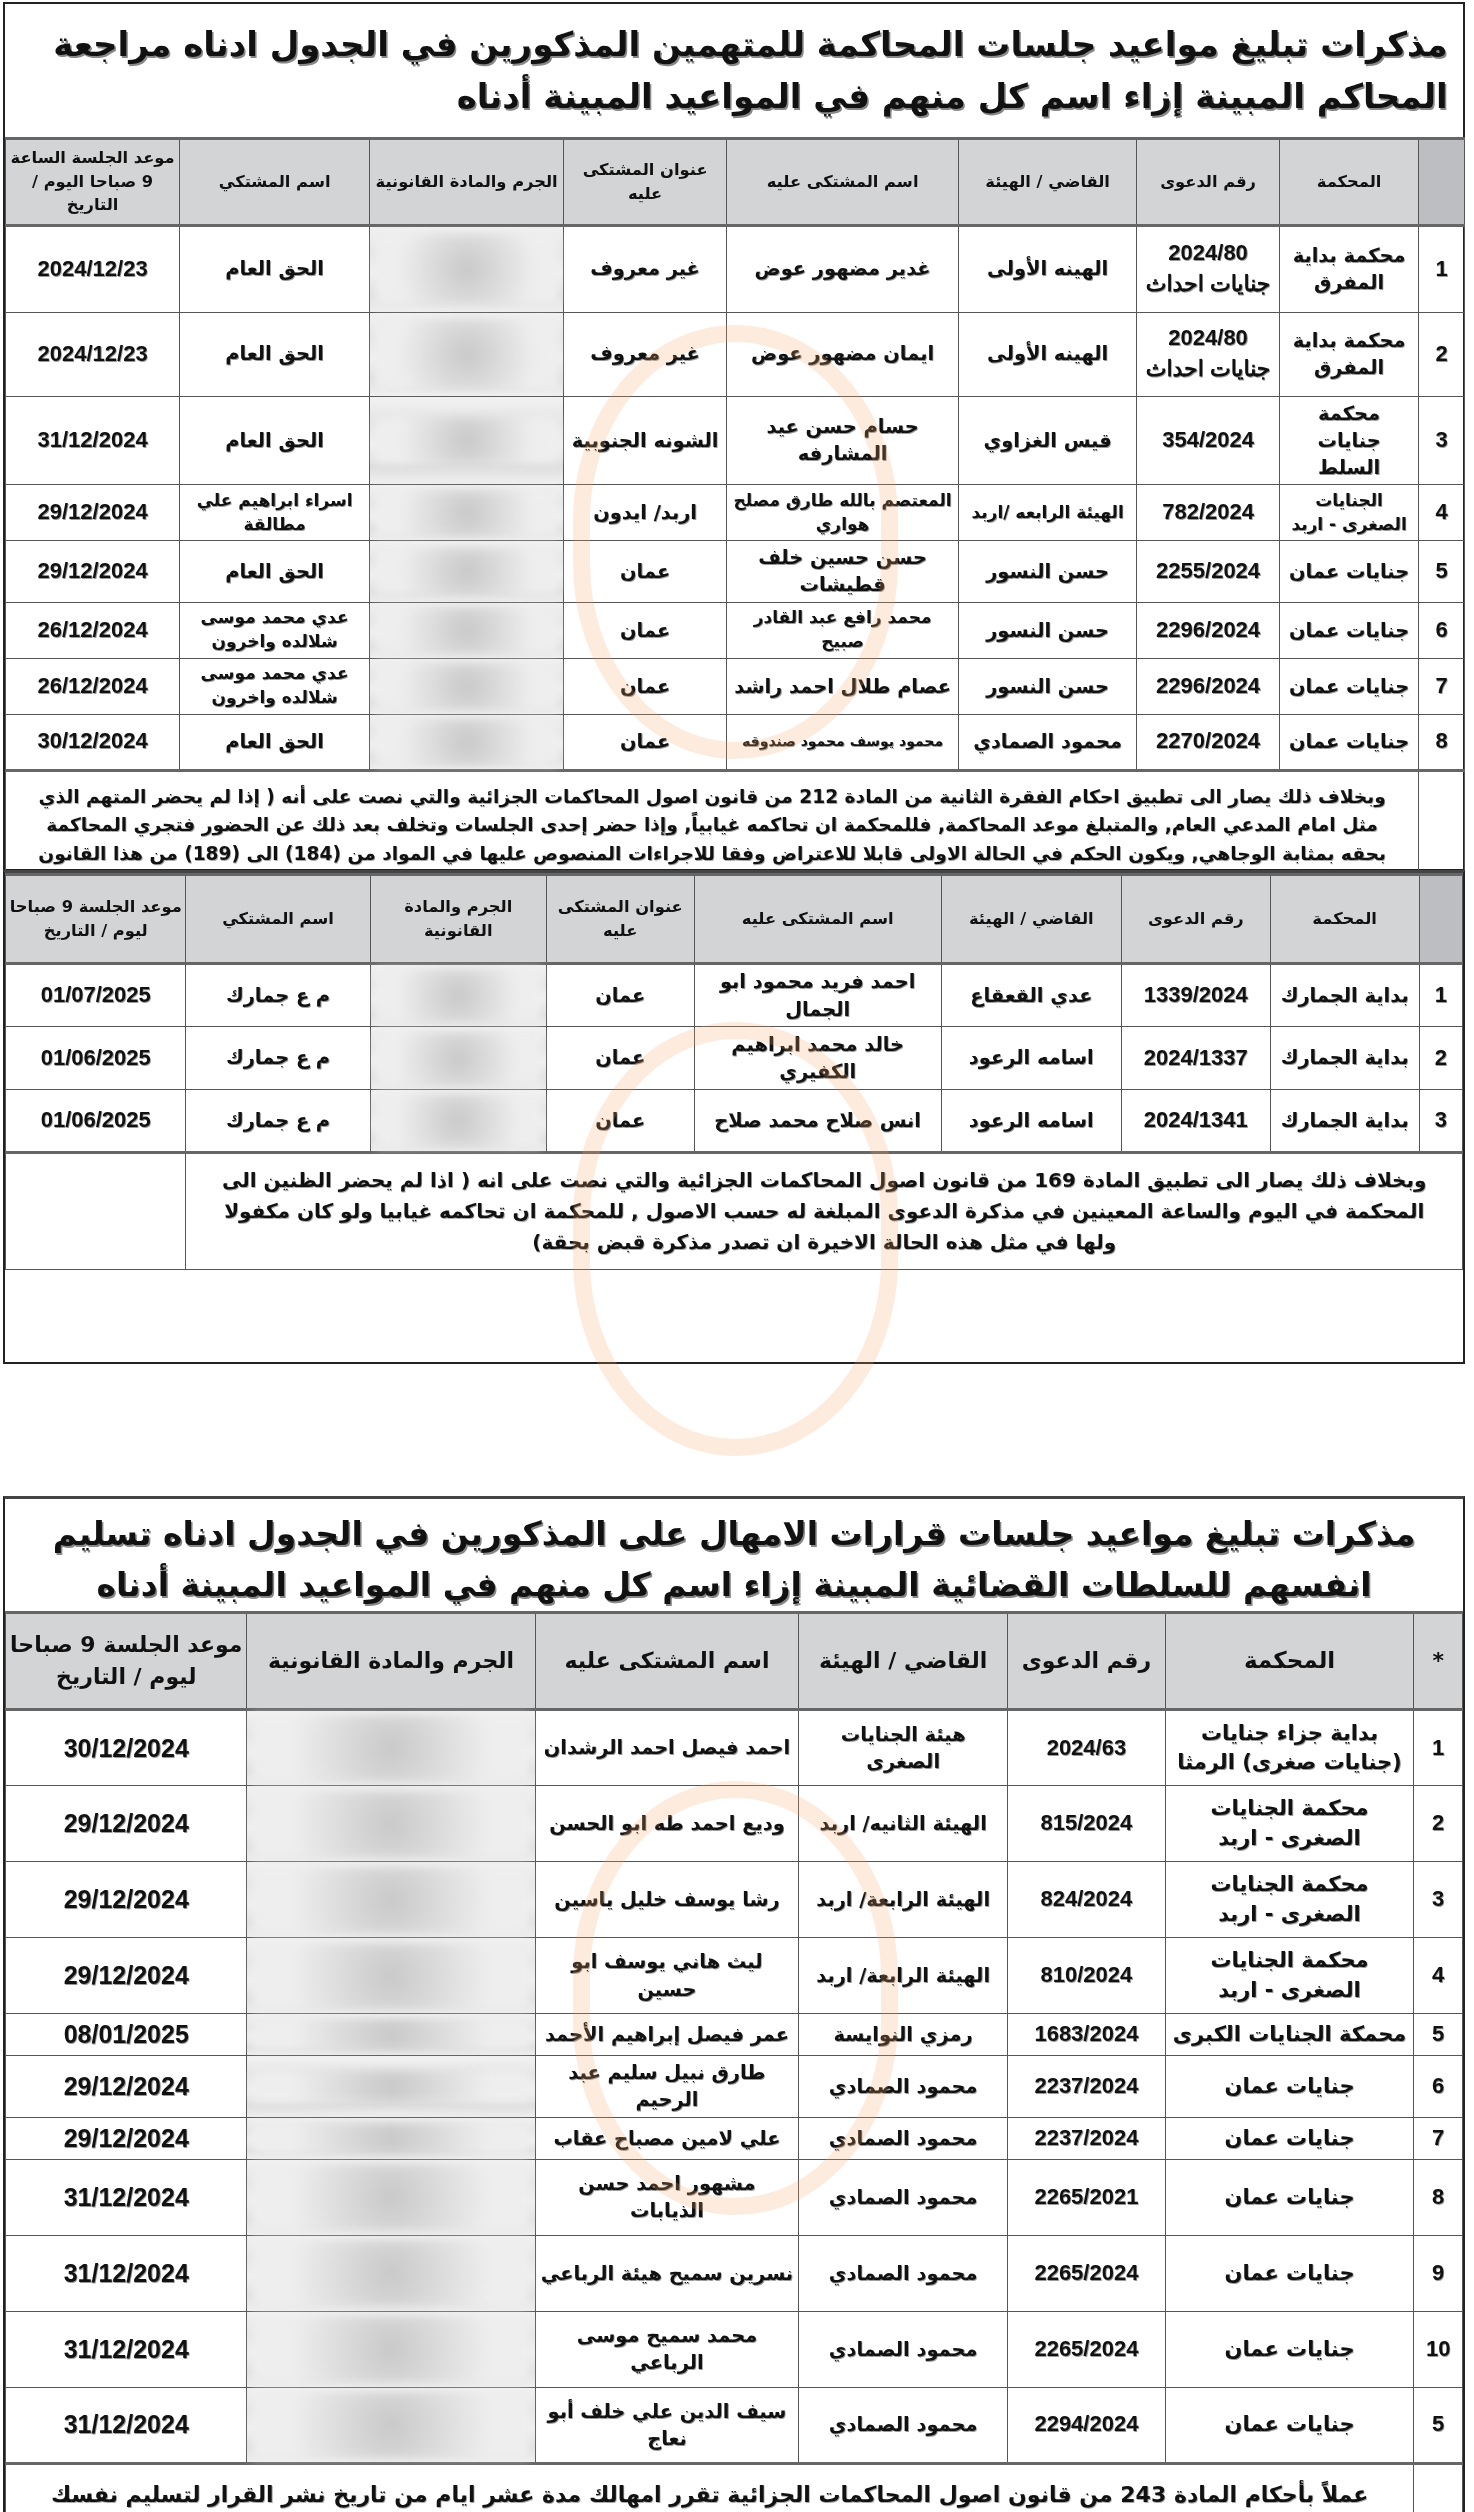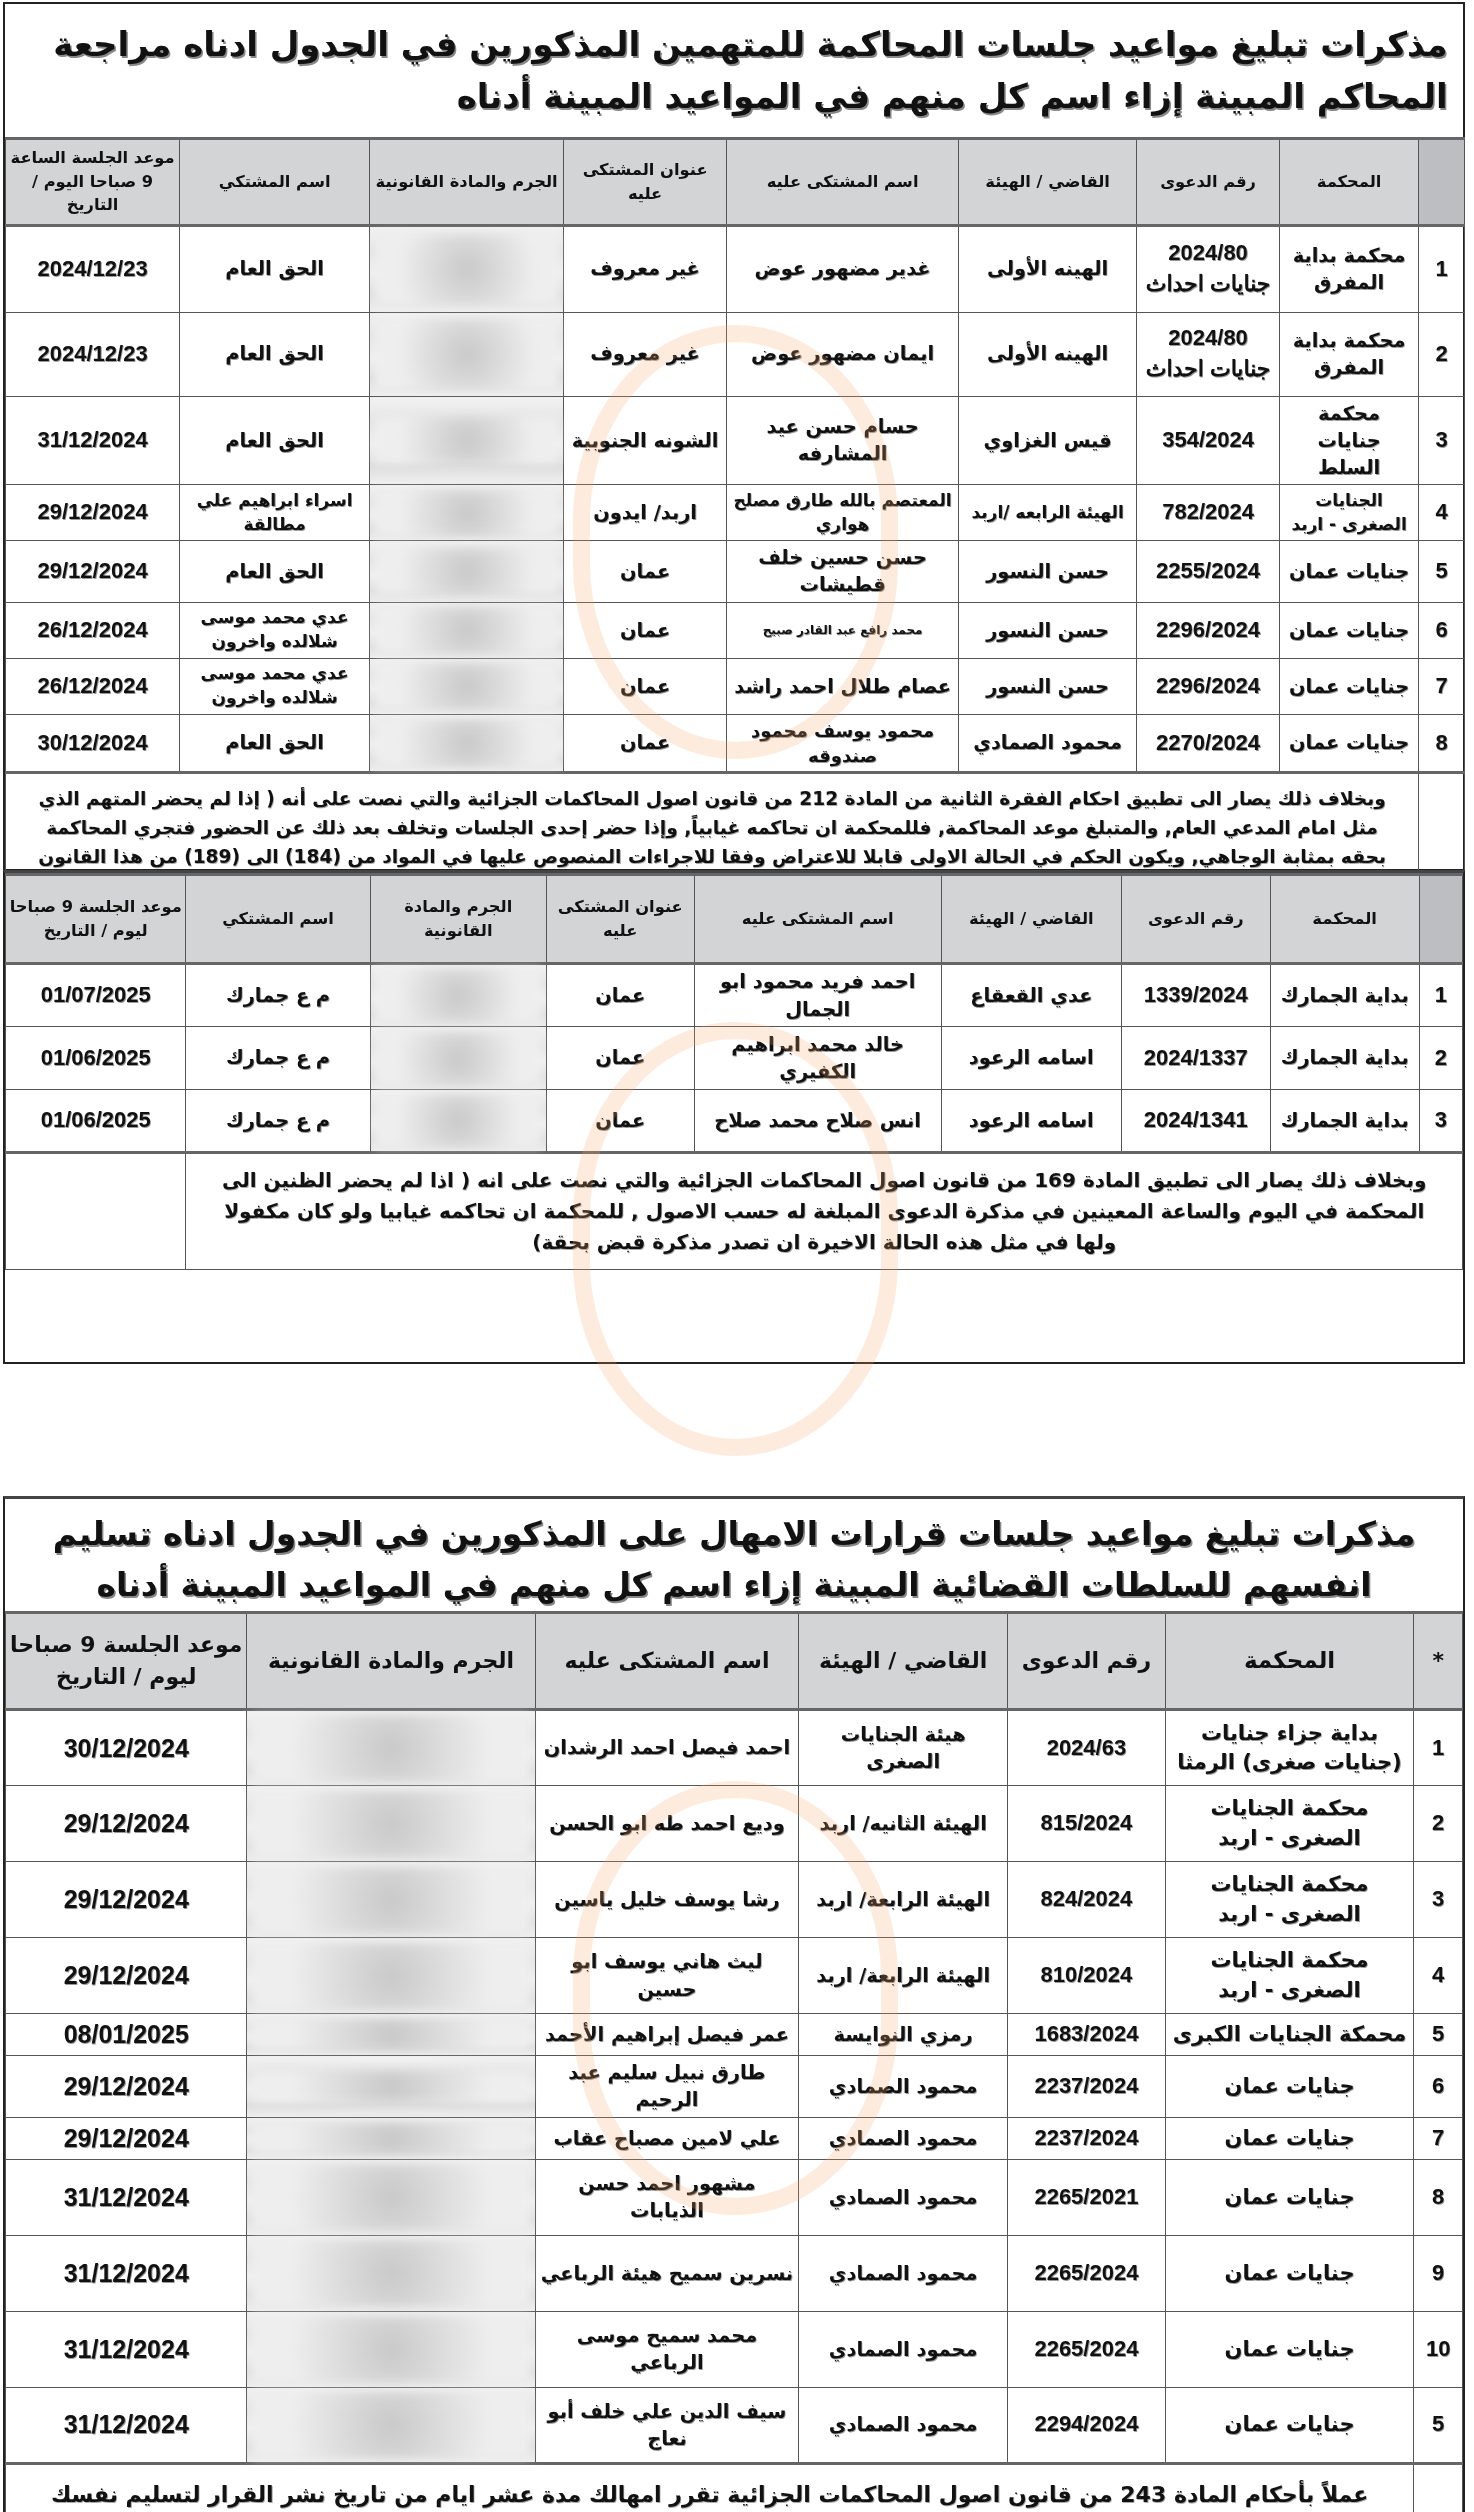--- a/index.html
+++ b/index.html
@@ -136,21 +136,21 @@
             <div class="blur-inner" style="height:46px;"></div>
           </td>
         <td>الحق العام</td>
         <td class="num">29/12/2024</td>
       </tr>
       <tr style="height:56px;">
         <td class="idx">6</td>
         <td>جنايات عمان</td>
         <td class="num">2296/2024</td>
         <td>حسن النسور</td>
-        <td style="font-size:12px;">محمد رافع عبد القادر صبيح</td>
+        <td style="font-size:17px;">محمد رافع عبد القادر صبيح</td>
         <td>عمان</td>
         <td class="blur">
             <div class="blur-inner" style="height:46px;"></div>
           </td>
         <td style="font-size:17px;">عدي محمد موسى شلالده واخرون</td>
         <td class="num">26/12/2024</td>
       </tr>
       <tr style="height:56px;">
         <td class="idx">7</td>
         <td>جنايات عمان</td>
@@ -162,21 +162,21 @@
             <div class="blur-inner" style="height:46px;"></div>
           </td>
         <td style="font-size:17px;">عدي محمد موسى شلالده واخرون</td>
         <td class="num">26/12/2024</td>
       </tr>
       <tr style="height:56px;">
         <td class="idx">8</td>
         <td>جنايات عمان</td>
         <td class="num">2270/2024</td>
         <td>محمود الصمادي</td>
-        <td style="font-size:18px;">محمود يوسف محمود صندوقه</td>
+        <td style="font-size:14px;">محمود يوسف محمود صندوقه</td>
         <td>عمان</td>
         <td class="blur">
             <div class="blur-inner" style="height:46px;"></div>
           </td>
         <td>الحق العام</td>
         <td class="num">30/12/2024</td>
       </tr>
       <tr class="sep">
         <td style="border-right:1.5px solid #555;"></td>
         <td colspan="8" class="note" style="height:138px;">وبخلاف ذلك يصار الى تطبيق احكام الفقرة الثانية من المادة 212 من قانون اصول المحاكمات الجزائية والتي نصت على أنه ( إذا لم يحضر المتهم الذي مثل امام المدعي العام, والمتبلغ موعد المحاكمة, فللمحكمة ان تحاكمه غيابياً, وإذا حضر إحدى الجلسات وتخلف بعد ذلك عن الحضور فتجري المحاكمة بحقه بمثابة الوجاهي, ويكون الحكم في الحالة الاولى قابلا للاعتراض وفقا للاجراءات المنصوص عليها في المواد من (184) الى (189) من هذا القانون وفي الحالة الثانية يكون الحكم قابلا للاستئناف ضمن المواعيد المحددة لذلك).</td>

